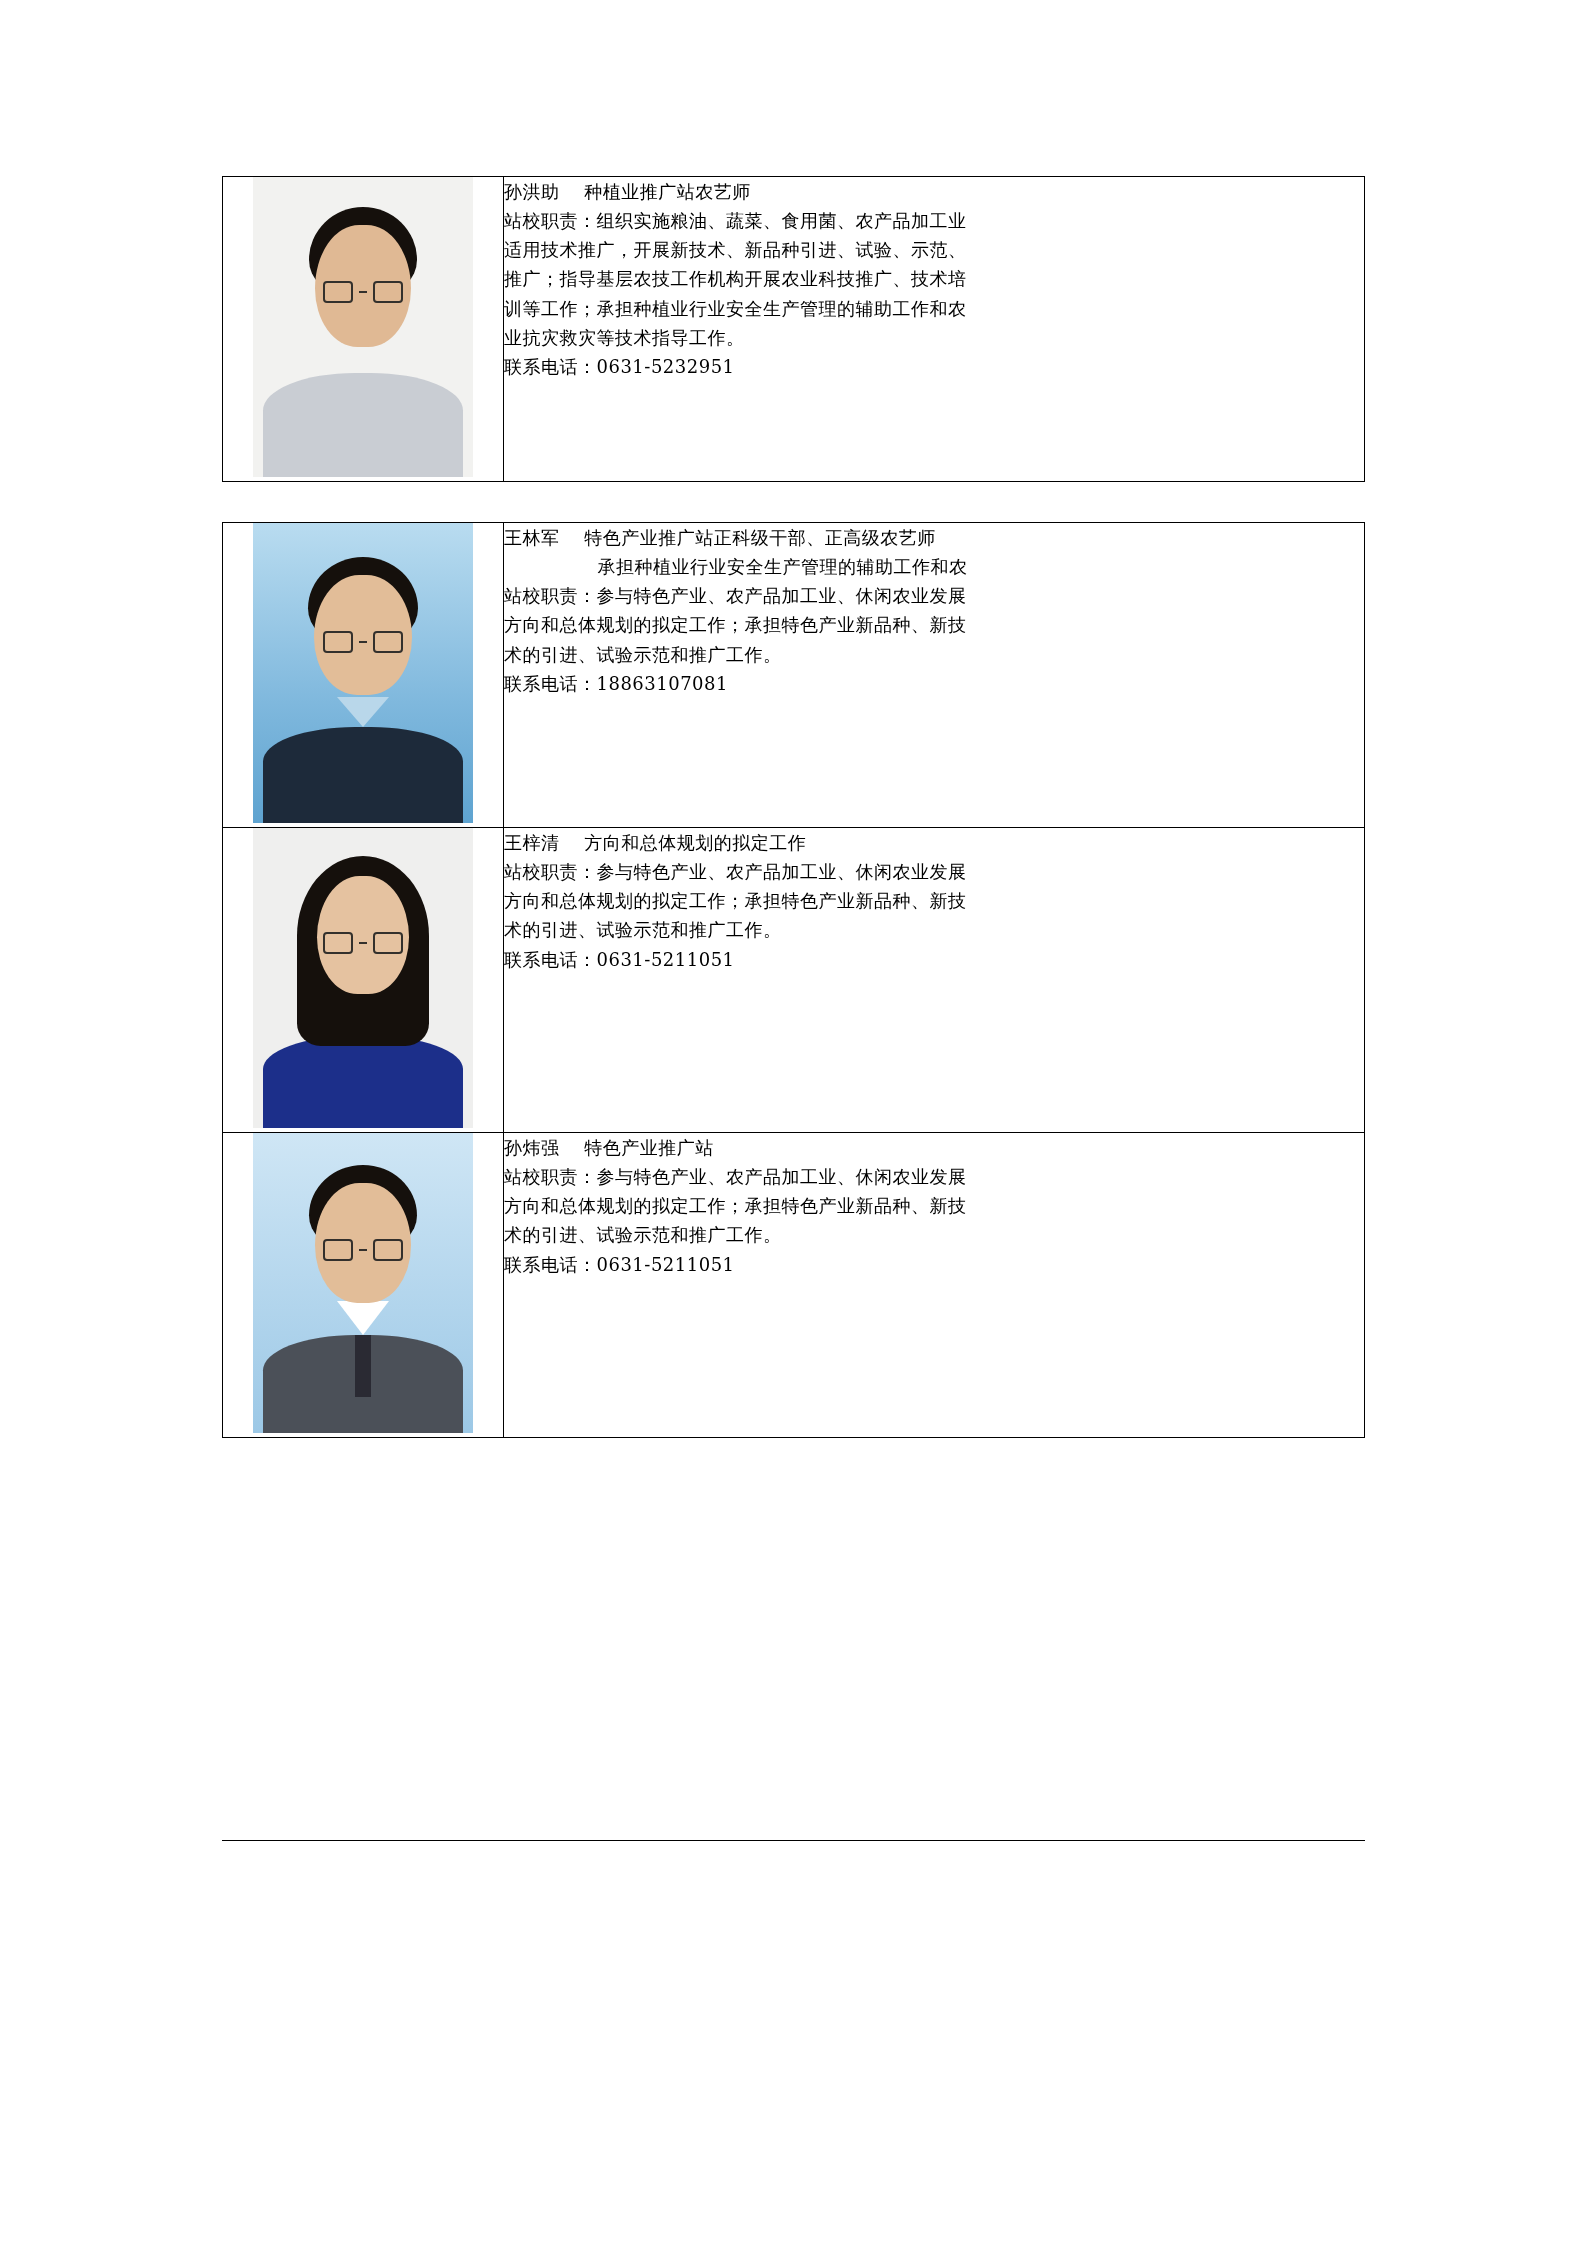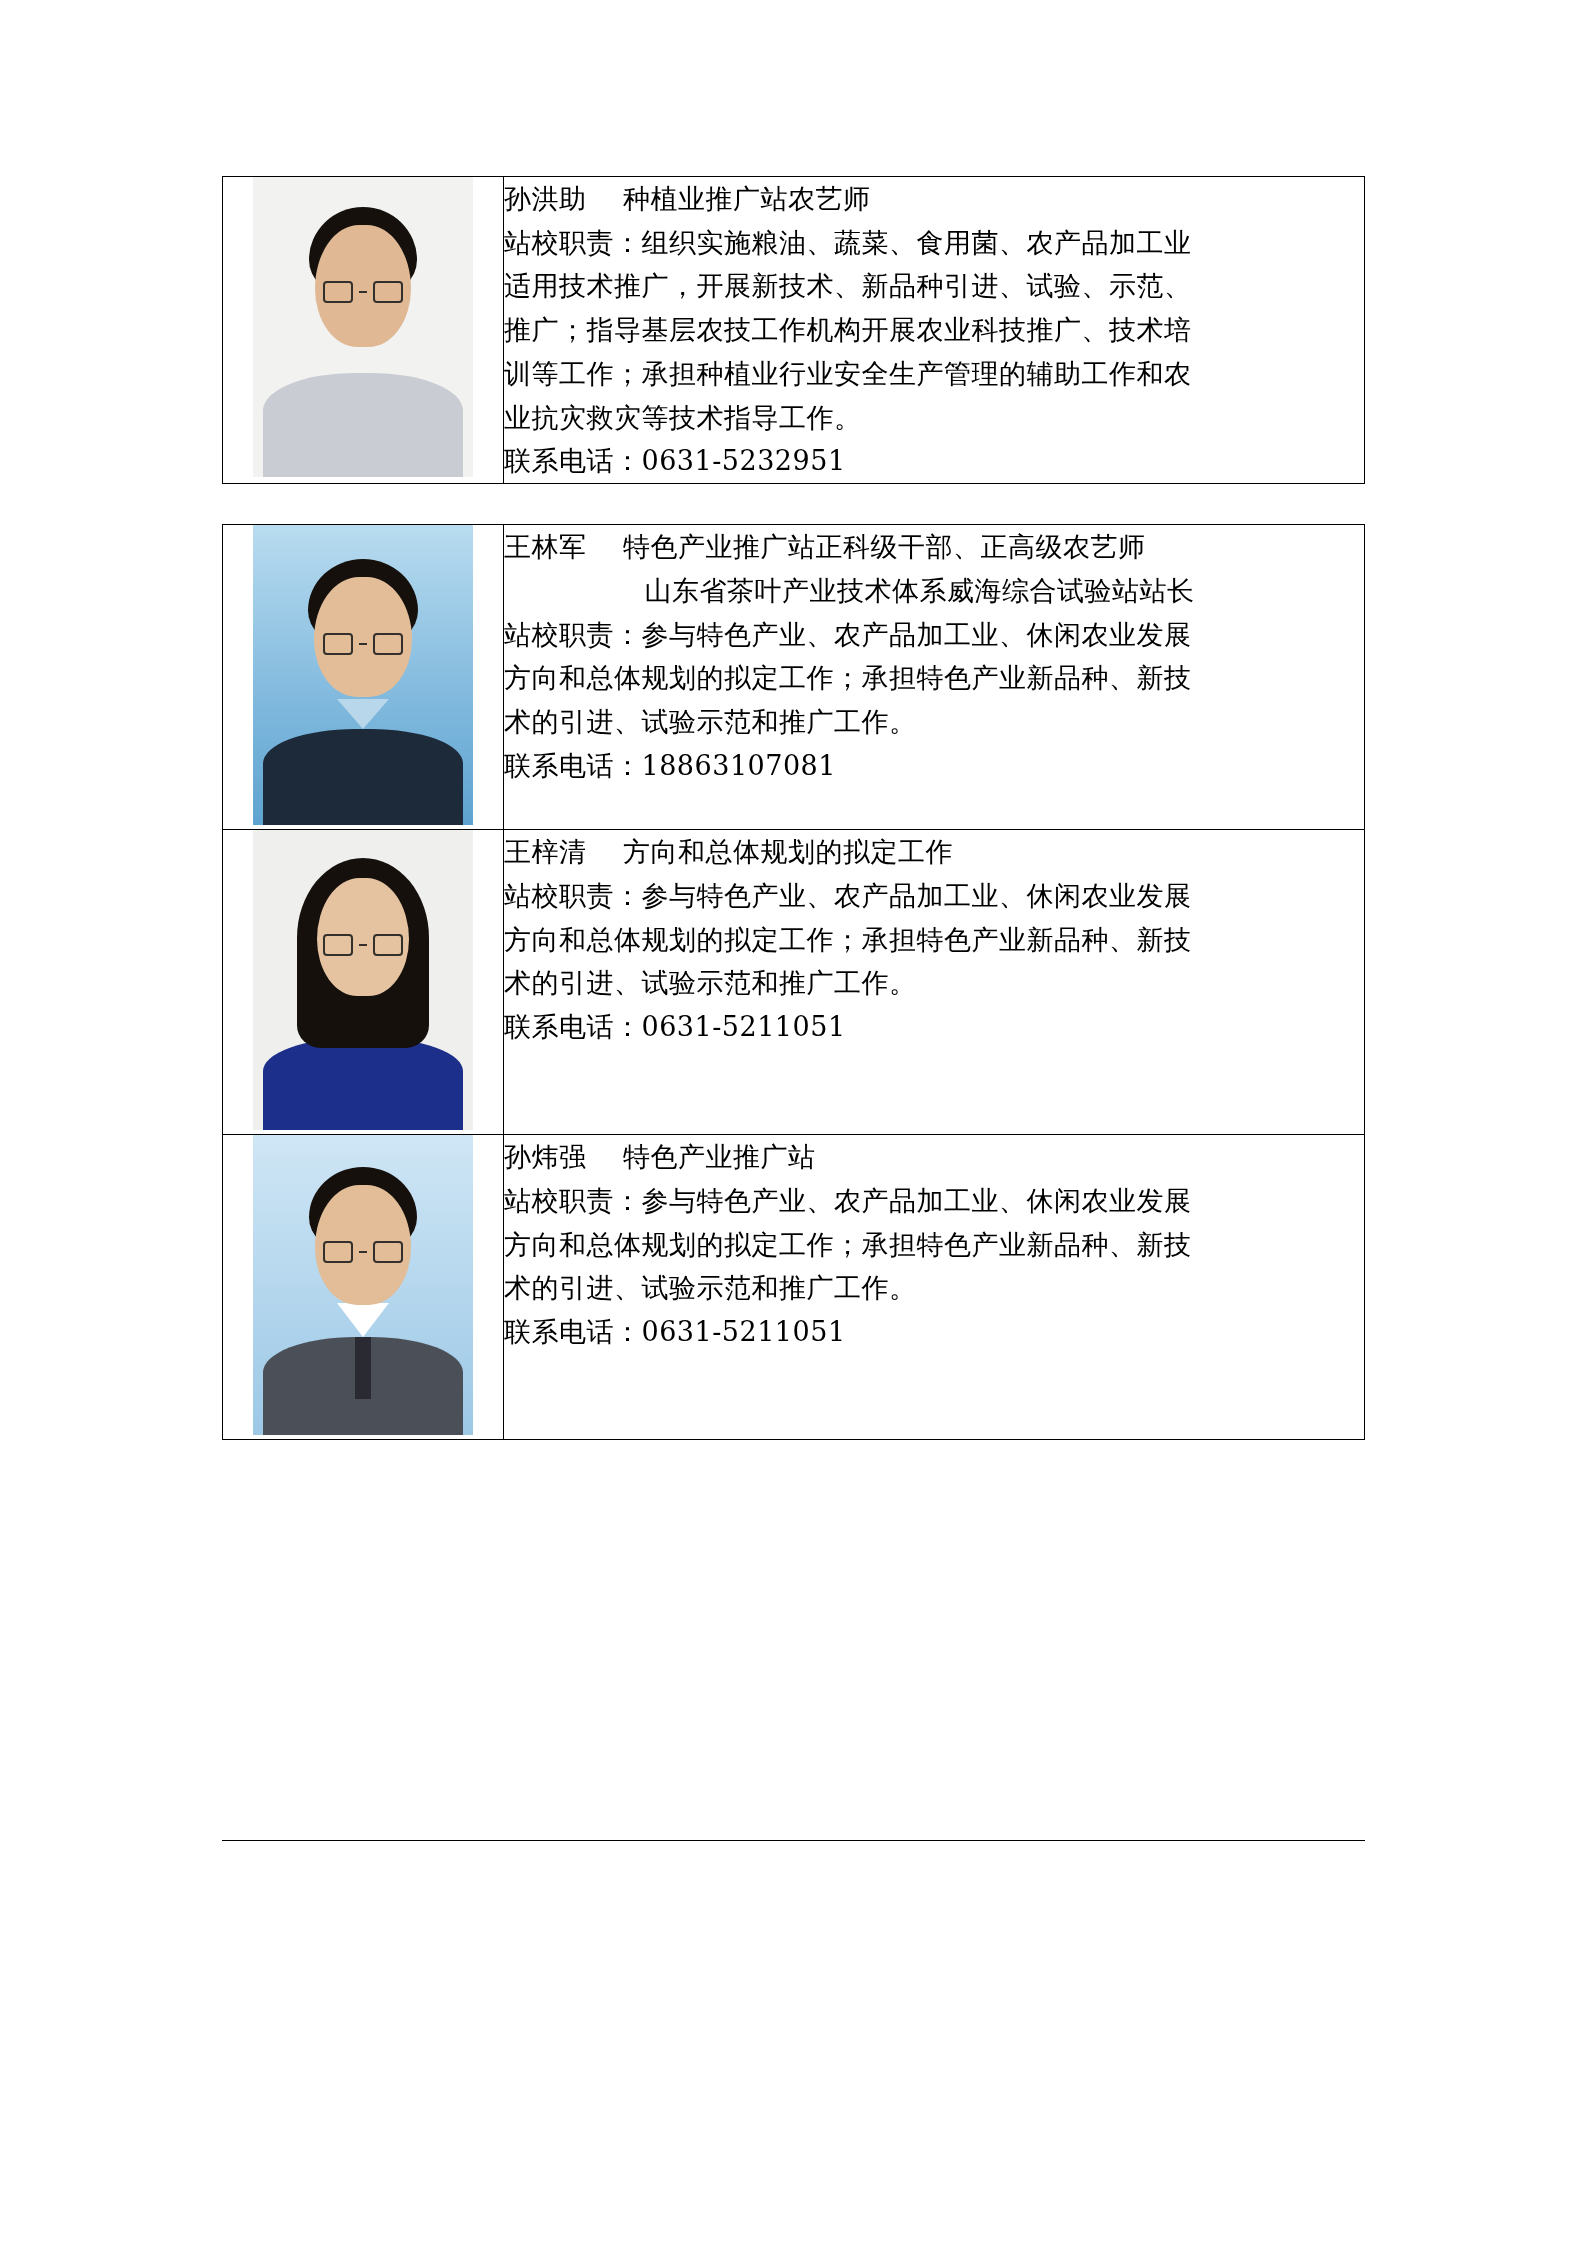--- a/index.html
+++ b/index.html
@@ -113,21 +113,21 @@
   .glasses .lens {
     width: 26px; height: 18px;
     border: 2px solid #33302c;
     border-radius: 4px;
   }
   .glasses .bridge {
     width: 8px; height: 2px; background: #33302c;
   }
 
   .line {
-    font-size: 27px;
+    font-size: 18px;
     line-height: 1.62;
     letter-spacing: 0.5px;
     white-space: pre-wrap;
   }
   .line.indent2 {
     text-indent: 5.2em;
   }
   .gap {
     height: 40px;
   }
@@ -188,21 +188,21 @@
             <div class="head" style="width:98px;height:120px;top:52px;background:#e2bd98;"></div>
             <div class="glasses" style="top:108px;">
               <div class="lens"></div>
                   <div class="bridge"></div>
                   <div class="lens"></div>
             </div>
           </div>
         </td>
         <td class="info-cell">
           <div class="line">王林军　 特色产业推广站正科级干部、正高级农艺师</div>
-          <div class="line indent2">山东省茶叶产业技术体系威海综合试验站站长</div>
+          <div class="line indent2">承担种植业行业安全生产管理的辅助工作和农</div>
           <div class="line">站校职责：参与特色产业、农产品加工业、休闲农业发展</div>
           <div class="line">方向和总体规划的拟定工作；承担特色产业新品种、新技</div>
           <div class="line">术的引进、试验示范和推广工作。</div>
           <div class="line">联系电话：18863107081</div>
         </td>
       </tr>
       <tr>
         <td class="photo-cell">
           <div class="photo bg-white2">
             <div class="body-shape" style="width:200px;height:92px;background:#1c2f8a;"></div>

